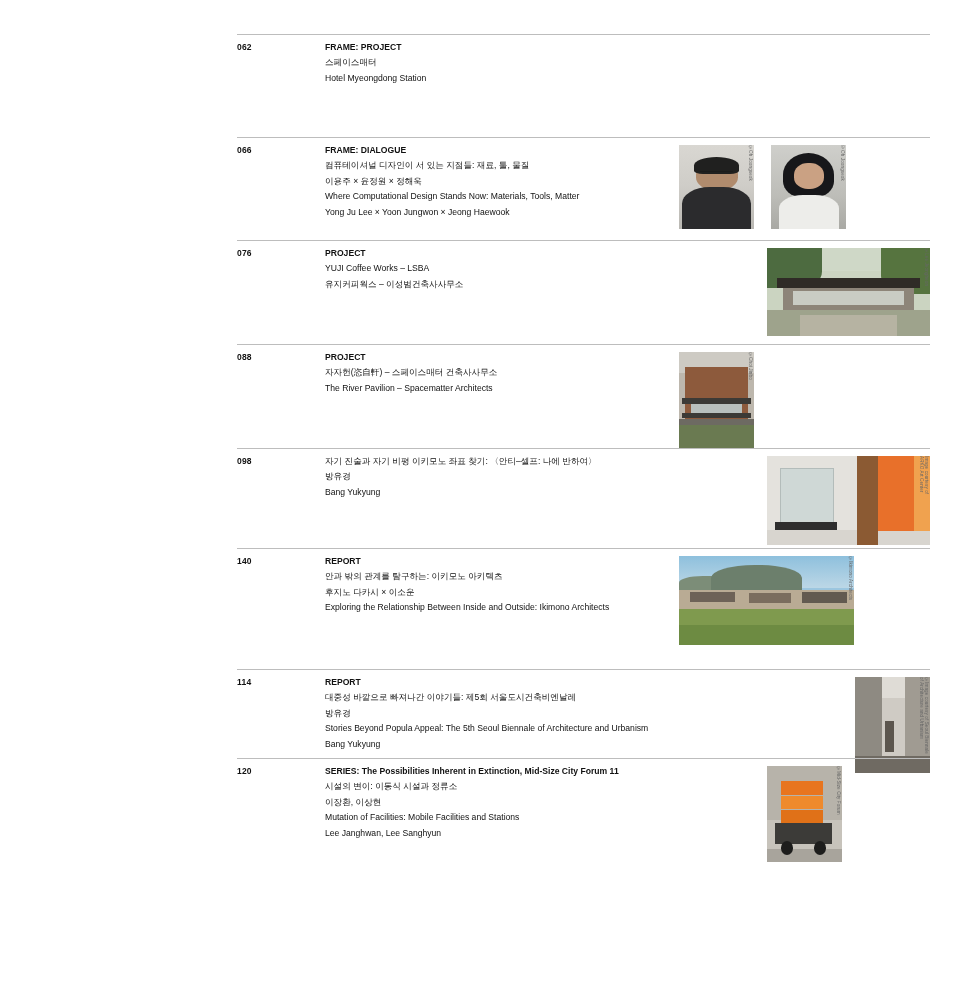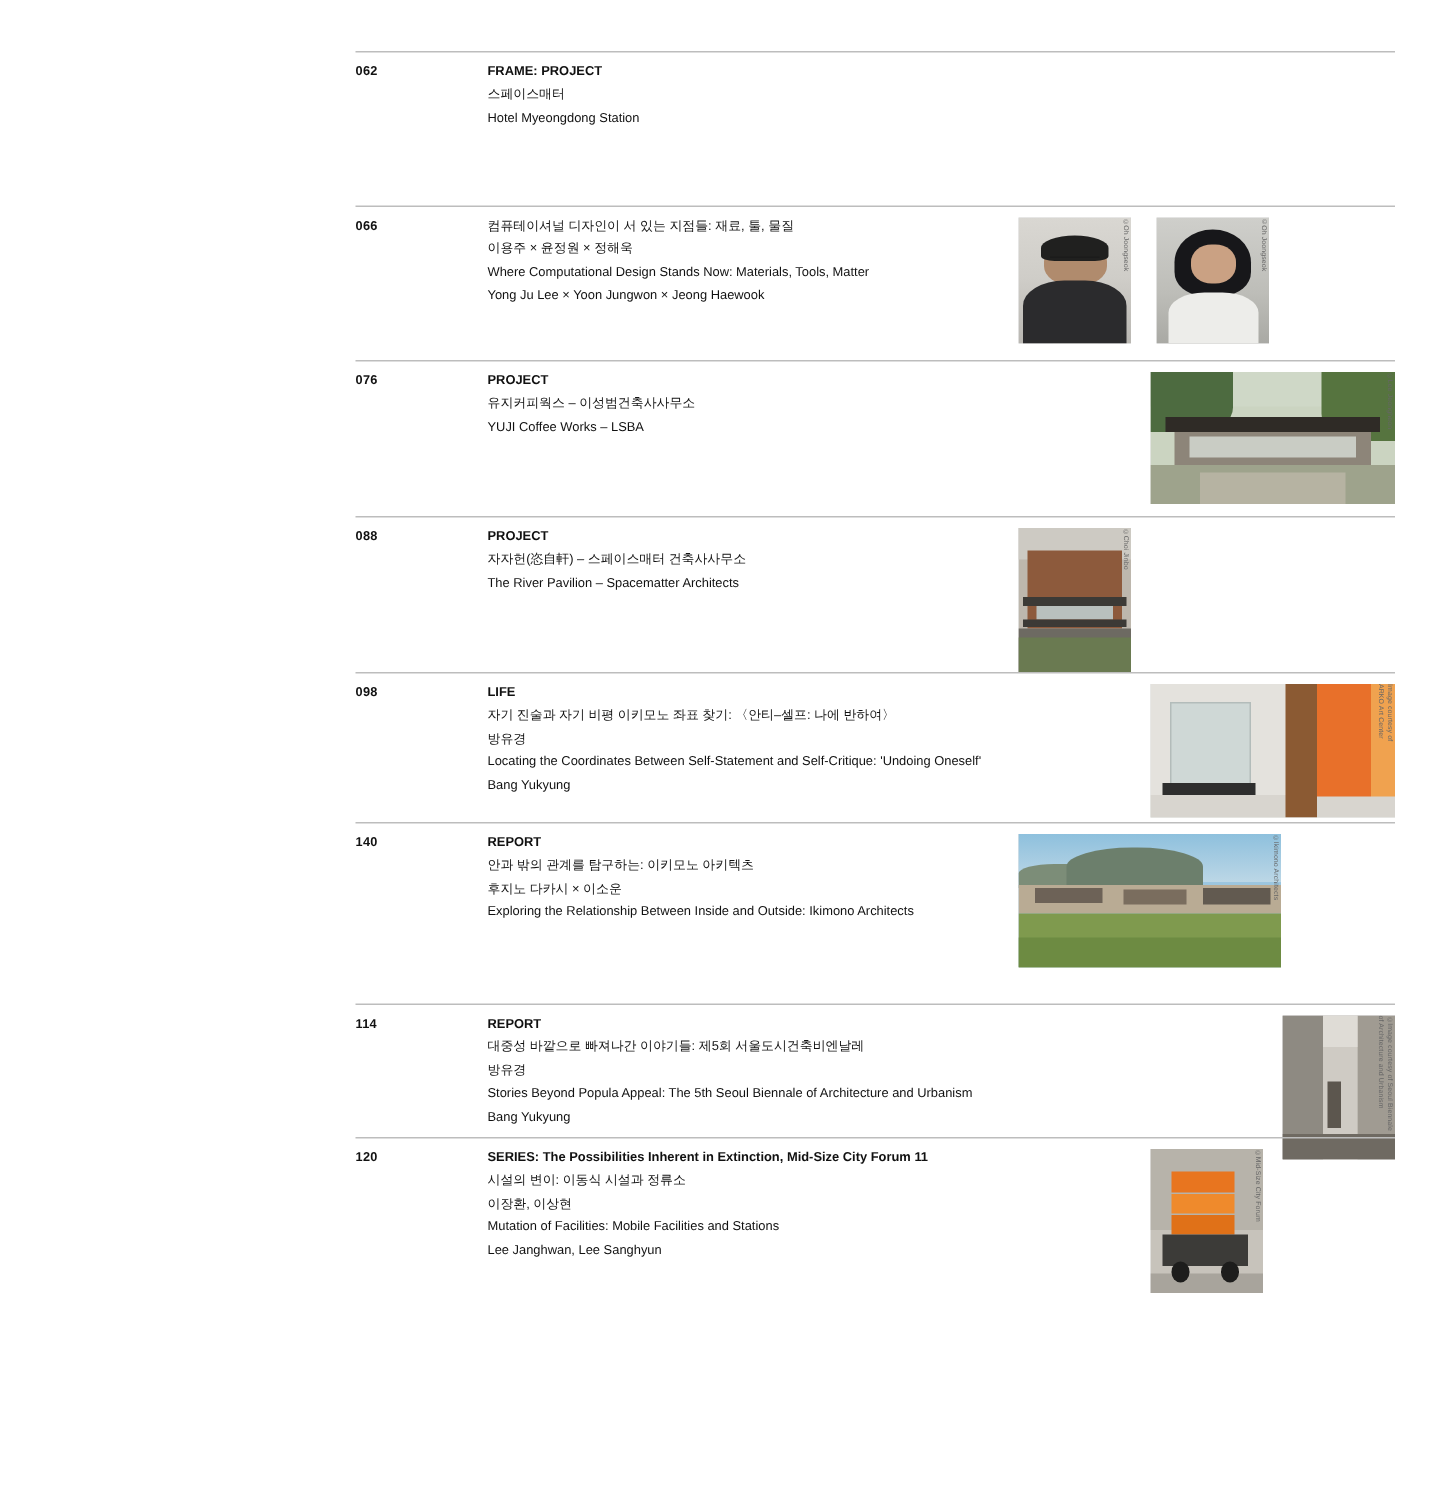--- a/index.html
+++ b/index.html
@@ -198,20 +198,21 @@
       <div class="body">
         <div class="line bold">FRAME: PROJECT</div>
         <div class="line">스페이스매터</div>
         <div class="line">Hotel Myeongdong Station</div>
       </div>
     </div>
 
     <div class="entry" style="top:137px; height:95px;">
       <div class="page-num">066</div>
       <div class="body">
+        <div class="line bold">FRAME: DIALOGUE</div>
         <div class="line">컴퓨테이셔널 디자인이 서 있는 지점들: 재료, 툴, 물질</div>
         <div class="line">이용주 × 윤정원 × 정해욱</div>
         <div class="line">Where Computational Design Stands Now: Materials, Tools, Matter</div>
         <div class="line">Yong Ju Lee × Yoon Jungwon × Jeong Haewook</div>
       </div>
       <div class="thumbs" style="left:442px;">
         <div class="thumb" style="width:75px; height:84px;">
           <div class="ph p1">
               <div class="hair"></div>
               <div class="shirt"></div>
@@ -227,22 +228,22 @@
             </div>
           <div class="credit" style="right:1px;">©Oh Joongseok</div>
         </div>
       </div>
     </div>
 
     <div class="entry" style="top:240px; height:95px;">
       <div class="page-num">076</div>
       <div class="body">
         <div class="line bold">PROJECT</div>
+        <div class="line">YUJI Coffee Works – LSBA</div>
         <div class="line">유지커피웍스 – 이성범건축사사무소</div>
-        <div class="line">YUJI Coffee Works – LSBA</div>
       </div>
       <div class="thumbs" style="left:530px;">
         <div class="thumb" style="width:163px; height:88px;">
           <div class="ph cafe">
             <div class="sky"></div>
               <div class="tree1"></div>
               <div class="tree2"></div>
             <div class="roof"></div>
               <div class="build"></div>
               <div class="win"></div>
@@ -273,24 +274,22 @@
               <div class="grn"></div>
           </div>
           <div class="credit" style="right:1px;">©Choi Jinbo</div>
         </div>
       </div>
     </div>
 
     <div class="entry" style="top:448px; height:96px;">
       <div class="page-num">098</div>
       <div class="body">
-        <div class="line bold">LIFE</div>
         <div class="line">자기 진술과 자기 비평 이키모노 좌표 찾기: 〈안티–셀프: 나에 반하여〉</div>
         <div class="line">방유경</div>
-        <div class="line">Locating the Coordinates Between Self-Statement and Self-Critique: 'Undoing Oneself'</div>
         <div class="line">Bang Yukyung</div>
       </div>
       <div class="thumbs" style="left:530px;">
         <div class="thumb" style="width:163px; height:89px;">
           <div class="ph gal">
             <div class="wall"></div>
               <div class="vitrine"></div>
               <div class="pedestal"></div>
             <div class="floor"></div>
               <div class="wood"></div>

